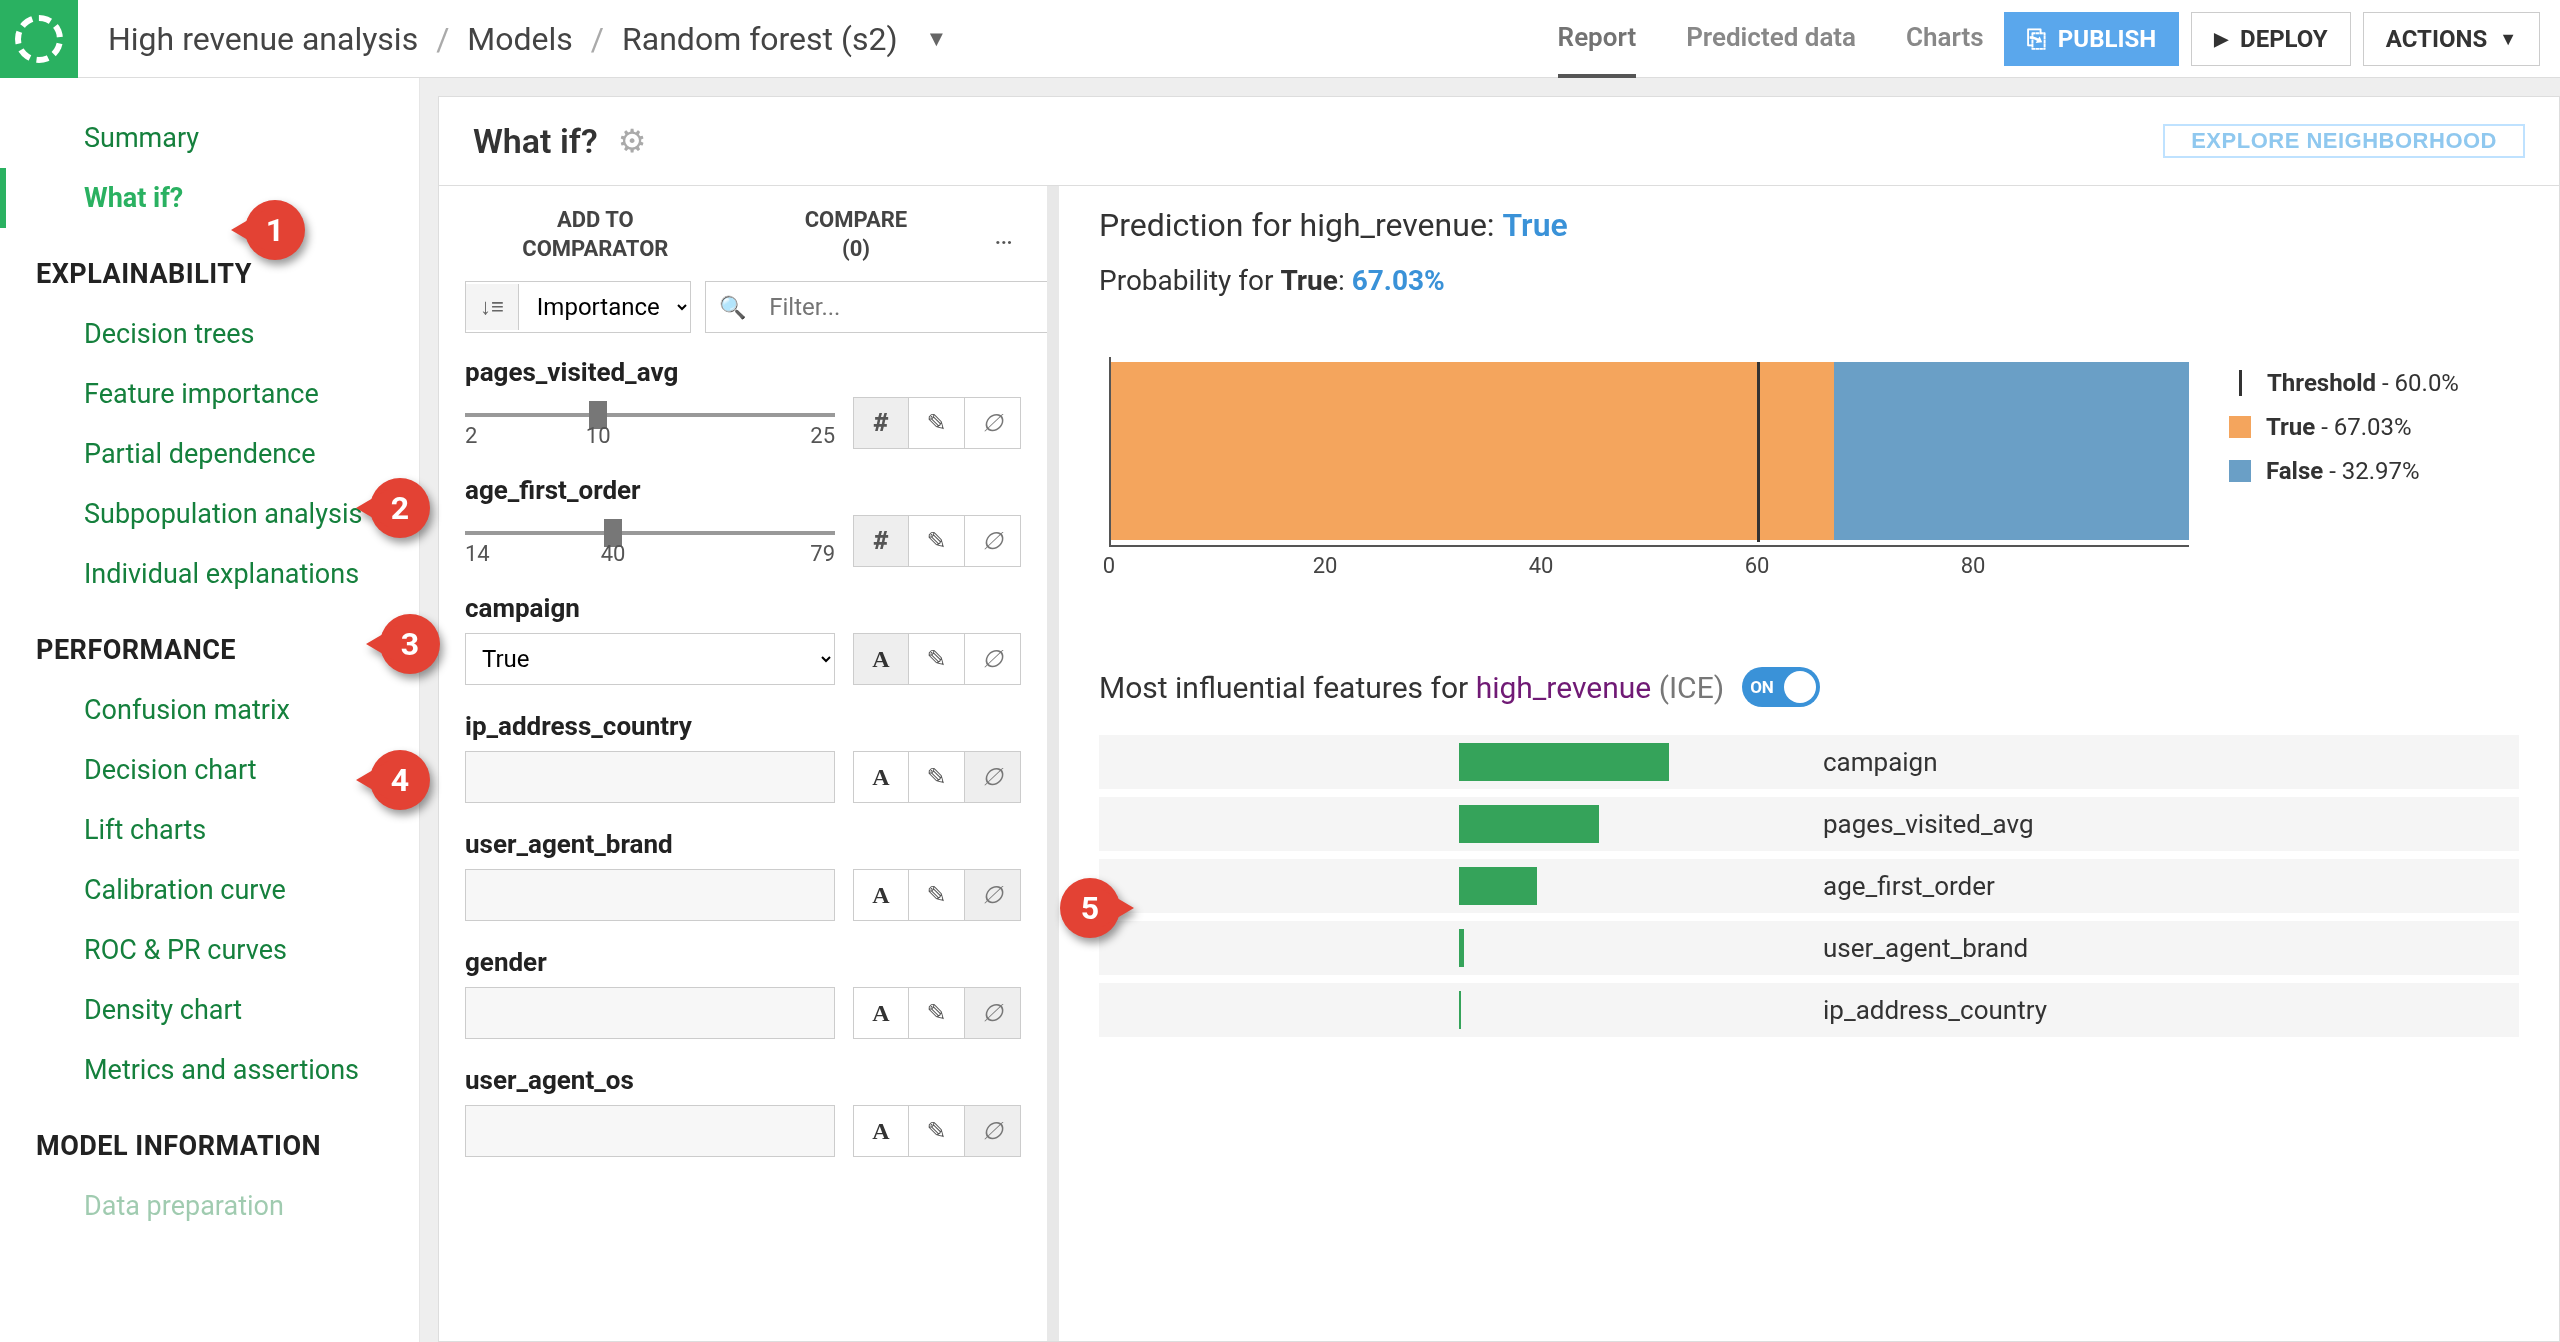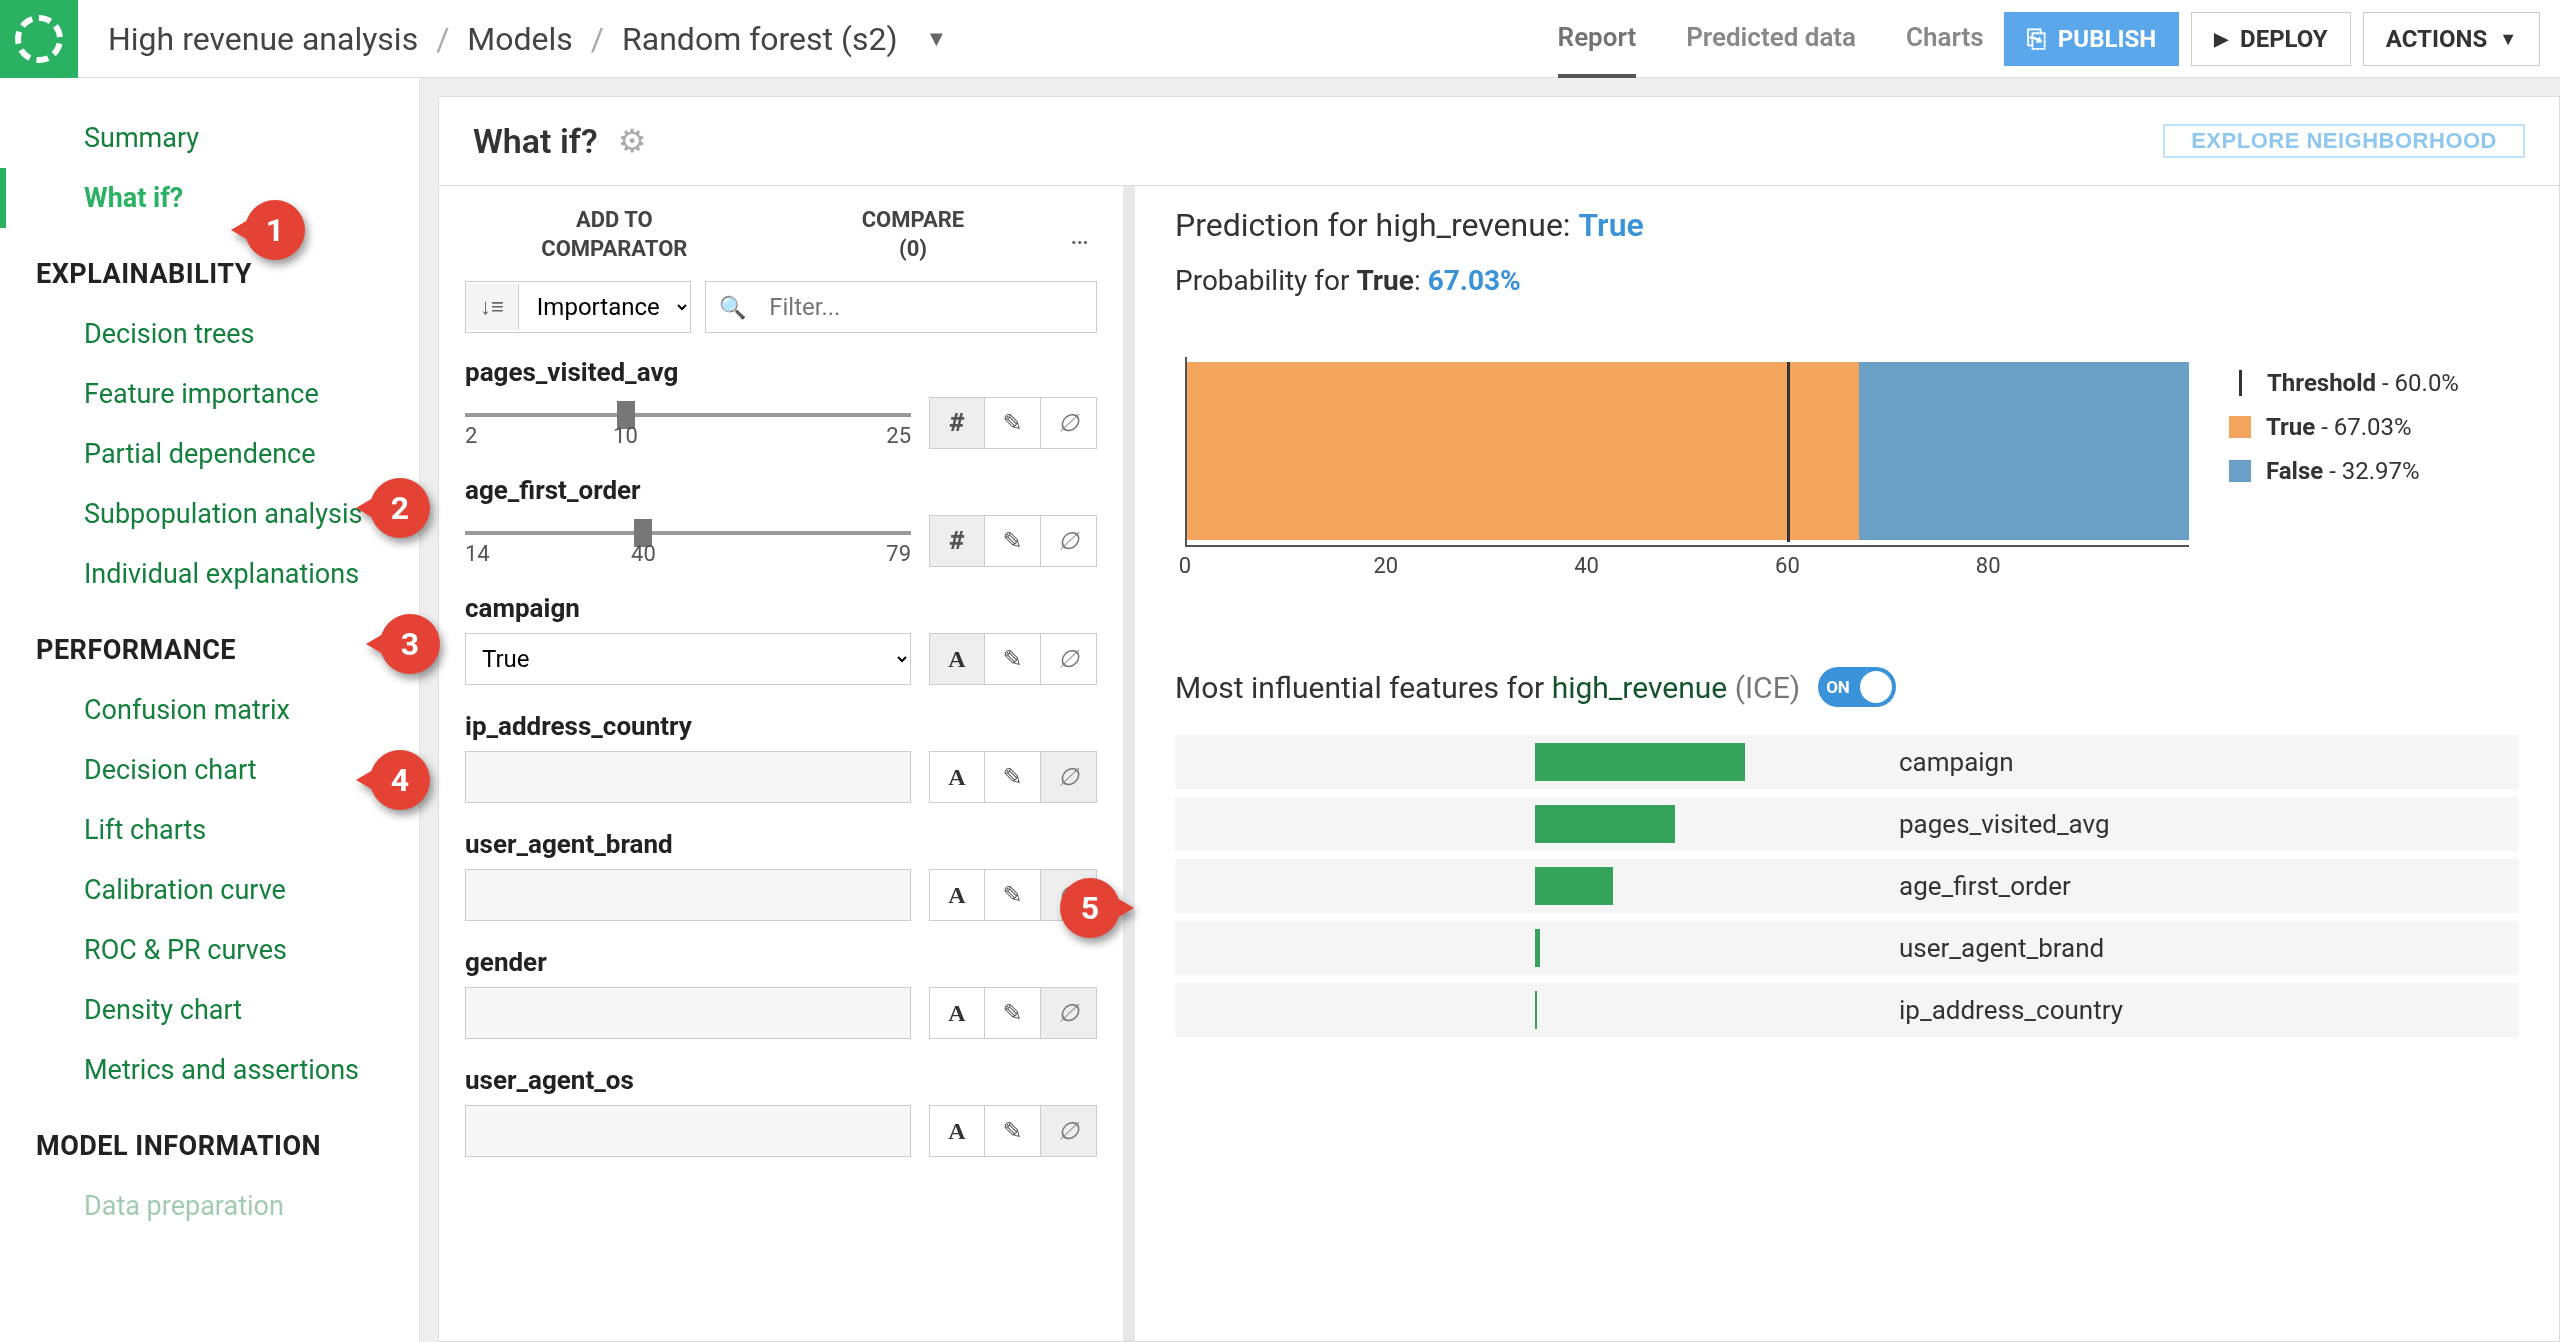--- a/index.html
+++ b/index.html
@@ -32,21 +32,21 @@
 
   
   .content-wrap { flex: 1; padding: 18px 0 0 18px; overflow: hidden; display: flex; flex-direction: column; background:#eee; }
   .content { flex: 1; background: #fff; border: 1px solid #ddd; display: flex; flex-direction: column; overflow: hidden; }
   .content-header { display: flex; align-items: center; padding: 24px 34px; border-bottom: 1px solid #ddd; }
   .content-header h2 { font-size: 34px; font-weight: 600; color: #333; }
   .gear { margin-left: 20px; color: #aaa; font-size: 32px; cursor: pointer; }
   .explore-btn { margin-left: auto; border: 2px solid #bfe2ff; color: #8fc8ef; background: #fff; padding: 2px 26px; font-weight: 700; letter-spacing: .5px; font-size: 22px; cursor: pointer; }
 
   .panels { flex: 1; display: flex; overflow: hidden; }
-  .left-panel { width: 696px; border-right: 12px solid #e8e8e8; overflow-y: auto; padding: 14px 26px 40px 26px; position: relative; }
+  .left-panel { width: 620px; border-right: 12px solid #e8e8e8; overflow-y: auto; padding: 14px 26px 40px 26px; position: relative; }
   .left-panel::-webkit-scrollbar { width: 14px; }
   .left-panel::-webkit-scrollbar-thumb { background: #bbb; border-radius: 7px; }
   .right-panel { flex: 1; overflow-y: auto; padding: 20px 40px 40px 40px; }
 
   
   .lp-head { display: flex; align-items: center; justify-content: space-between; padding: 6px 0 18px 0; }
   .lp-head .col { text-align: center; font-size: 22px; font-weight: 700; color: #444; line-height: 1.3; }
   .lp-head .col.add { flex: 1; }
   .lp-head .col.compare { flex: 1; }
   .lp-head .dots { font-size: 28px; color: #555; padding: 0 8px; cursor: pointer; }
@@ -97,21 +97,21 @@
   .x-ticks { position: absolute; left: 0; right: 0; bottom: 0; height: 34px; }
   .x-ticks span { position: absolute; transform: translateX(-50%); font-size: 22px; color: #444; }
   .legend { min-width: 290px; padding-top: 12px; }
   .legend-row { display: flex; align-items: center; gap: 15px; font-size: 24px; color: #333; margin-bottom: 16px; }
   .legend-row .sw { width: 22px; height: 22px; }
   .legend-row .sw.thresh-sw { width: 3px; height: 26px; background: #333; margin: 0 10px; }
   .legend-row .sw.t { background: #f4a55d; }
   .legend-row .sw.f { background: #6a9fc6; }
 
   .ice-header { display: flex; align-items: center; gap: 18px; font-size: 30px; color: #333; margin-bottom: 28px; }
-  .ice-header .blue { color: #14532d; }
+  .ice-header .blue { color: #701a75; }
   .ice-header .grey { color: #777; }
   .toggle { width: 78px; height: 40px; background: #3a92d8; border-radius: 20px; position: relative; display: inline-flex; align-items: center; justify-content: flex-start; padding: 0 8px; color: #fff; font-size: 17px; font-weight: 700; }
   .toggle .knob { position: absolute; right: 4px; top: 4px; width: 32px; height: 32px; background: #fff; border-radius: 50%; }
 
   .ice-row { display: flex; align-items: center; height: 54px; margin-bottom: 8px; background: #f5f5f5; }
   .ice-row .bar-cell { width: 700px; position: relative; height: 100%; }
   .ice-row .bar { position: absolute; left: 360px; top: 8px; bottom: 8px; background: #35a35a; }
   .ice-row .lbl { font-size: 26px; color: #333; padding-left: 24px; }
 
   

